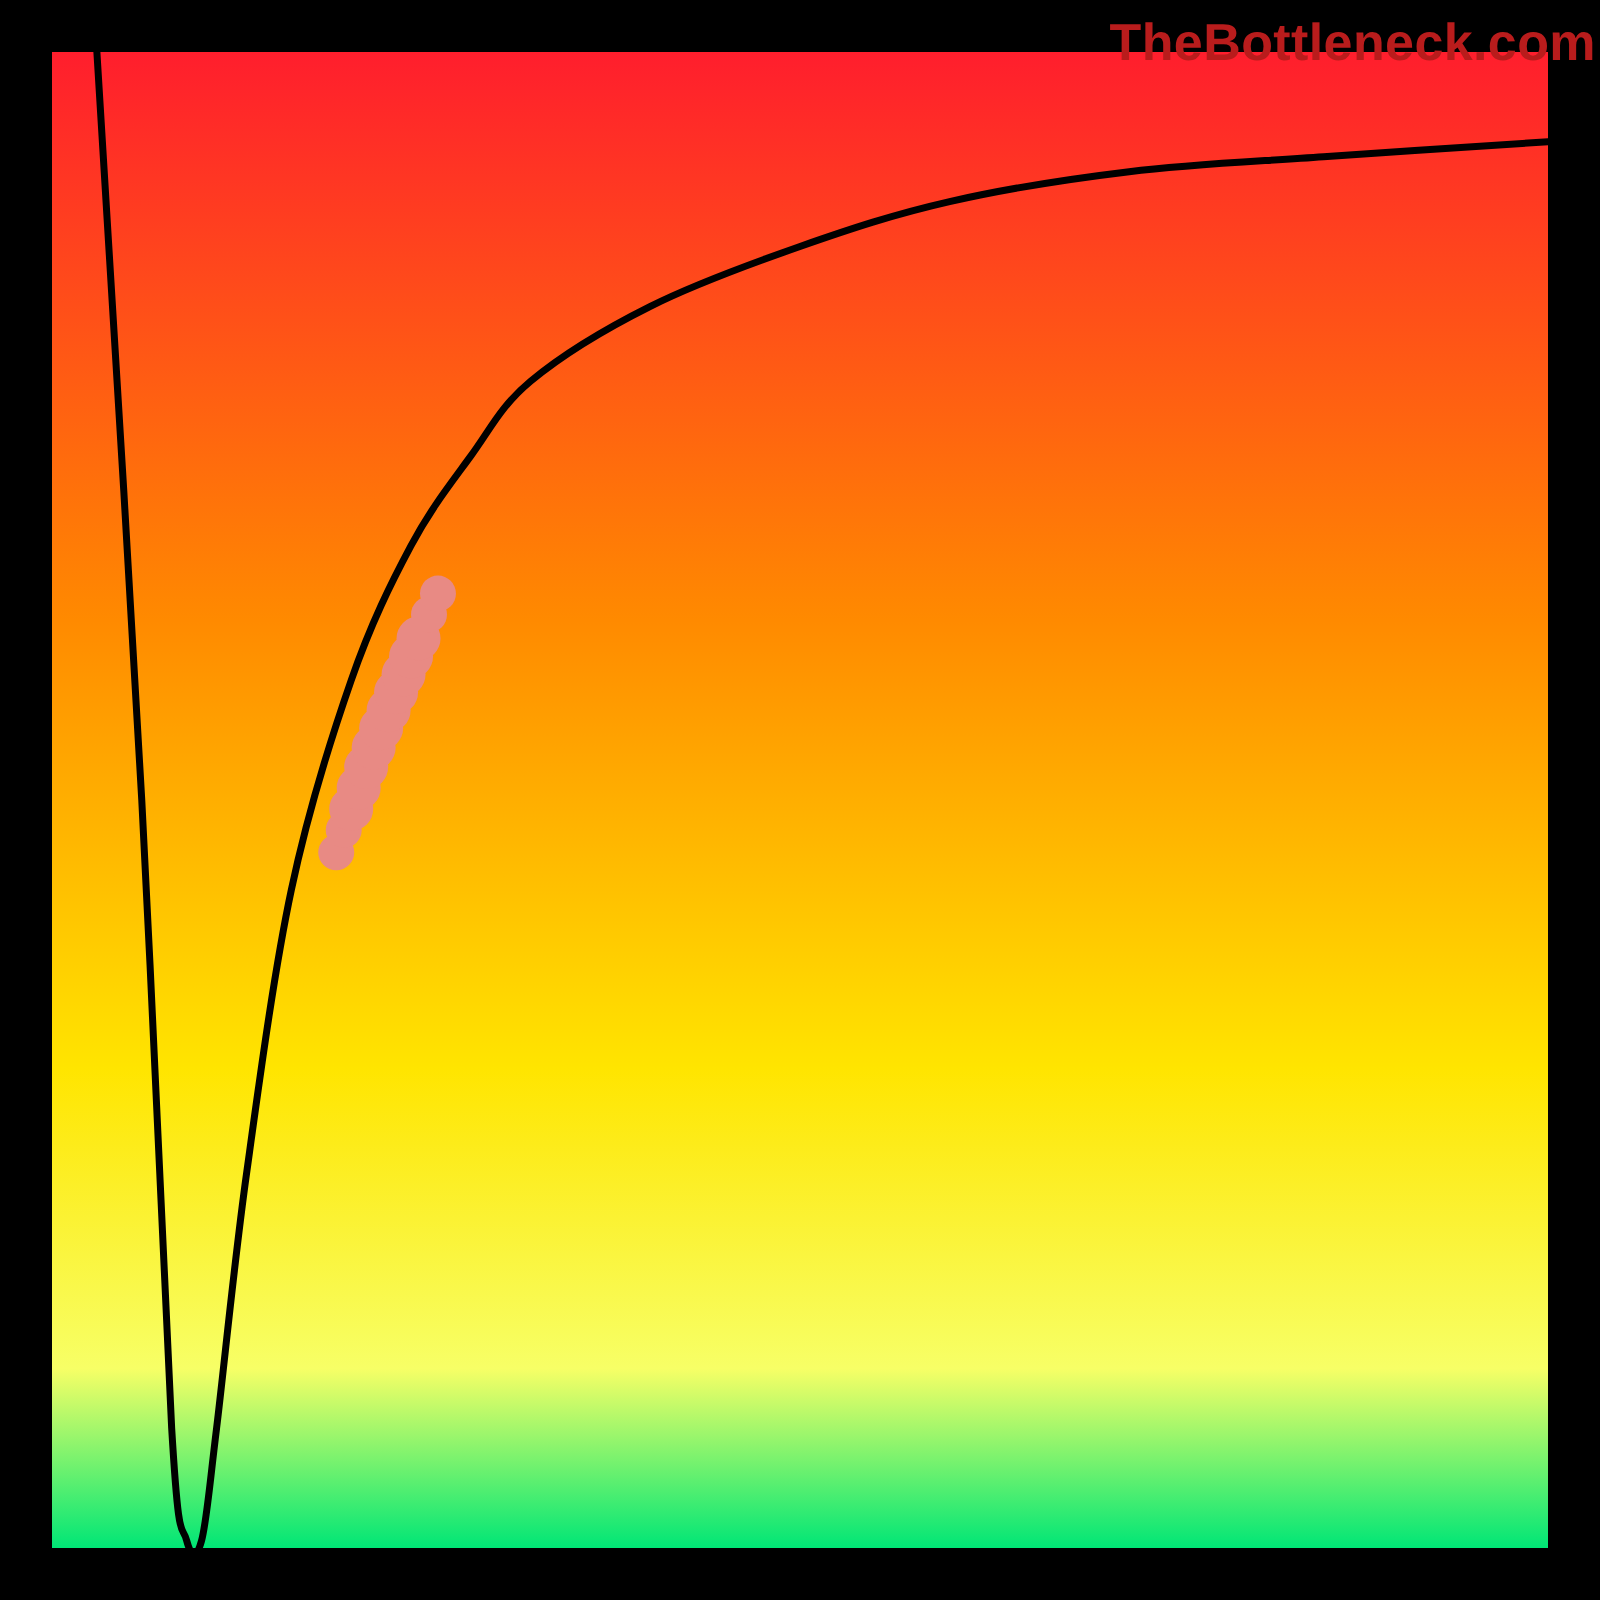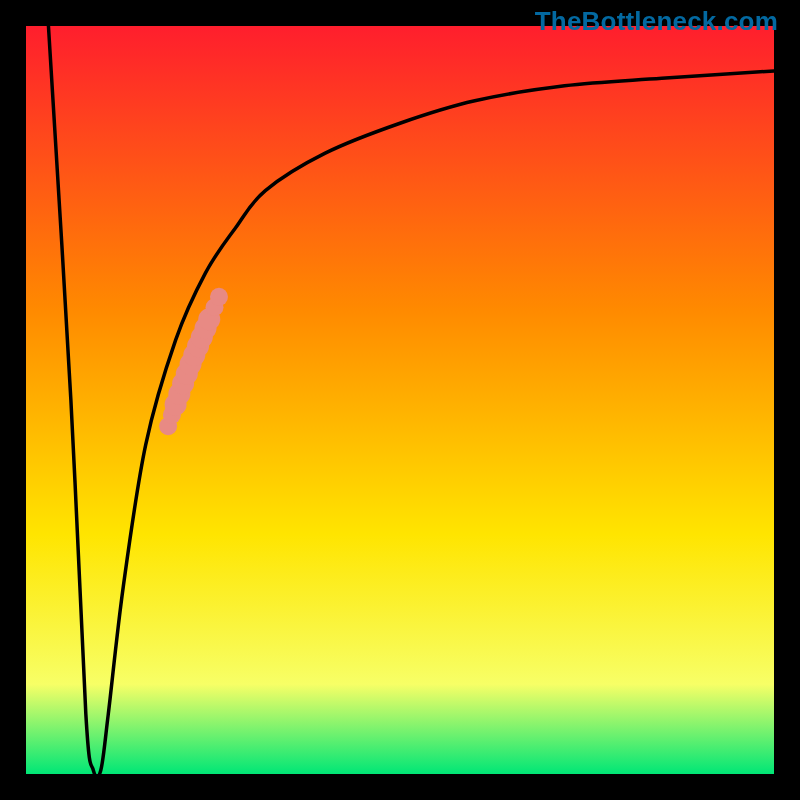--- a/index.html
+++ b/index.html
@@ -14,25 +14,25 @@
     position: relative;
     width: 800px;
     height: 800px;
   }
   svg {
     display: block;
   }
   .watermark {
     position: absolute;
     top: 6px;
-    right: 22px;
+    right: 2px;
     font-family: Arial, Helvetica, sans-serif;
     font-size: 26px;
     font-weight: 600;
-    color: #0369a1;
+    color: #b91c1c;
     letter-spacing: 0.2px;
     user-select: none;
   }
 </style>
 </head>
 <body>
 
 <div id="chart-root">
   <svg id="chart-svg" width="800" height="800" viewBox="0 0 800 800">
     <defs>

